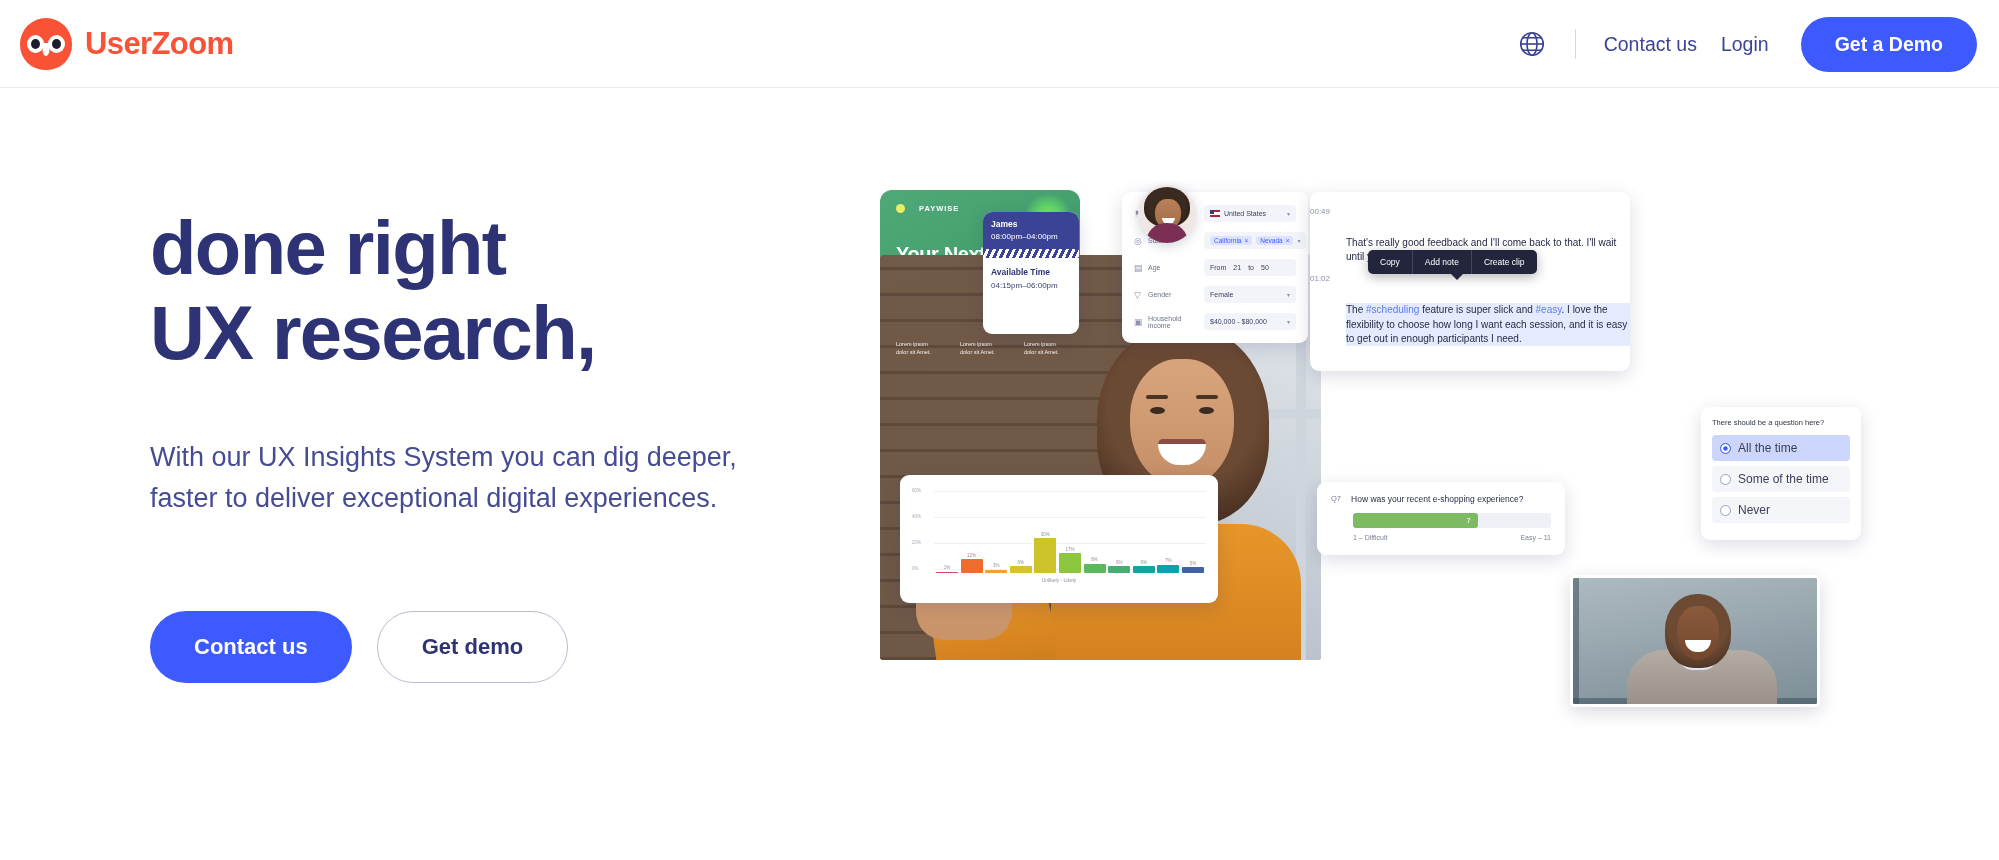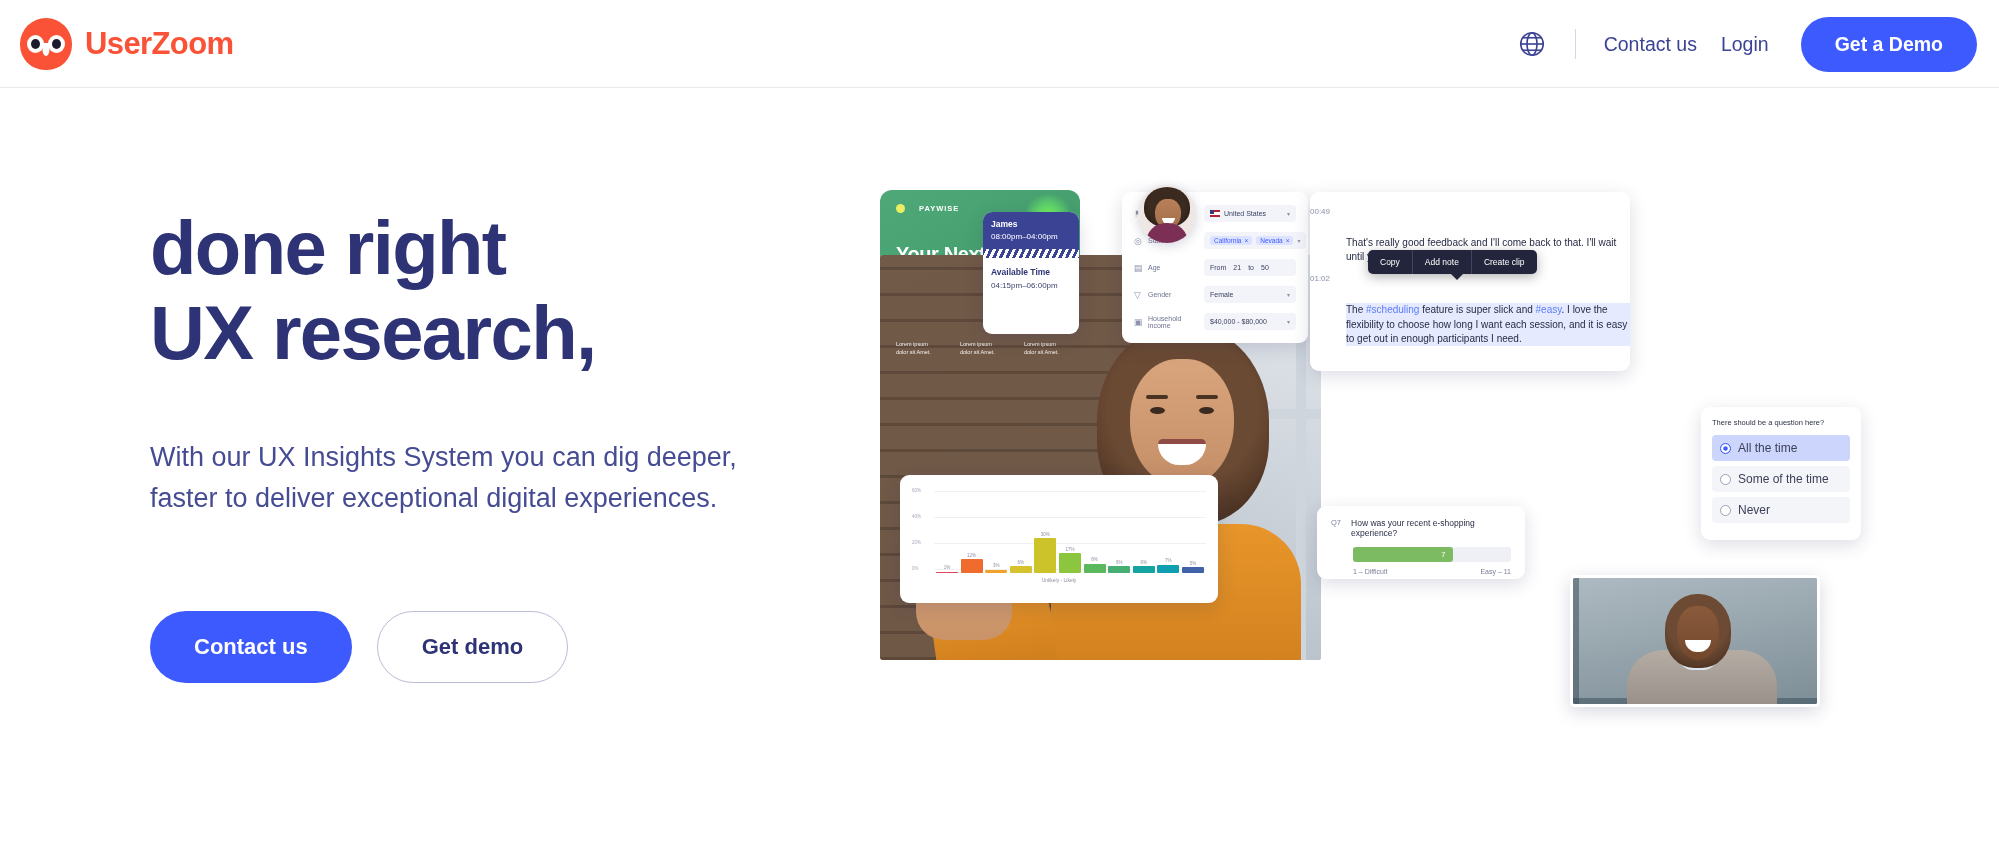--- a/index.html
+++ b/index.html
@@ -274,21 +274,21 @@
   .bars {
     position:absolute; left: 24px; right: 2px; bottom: 0; height: 78px;
     display:flex; align-items:flex-end; justify-content:space-between;
   }
   .bar-wrap { width: 22px; display:flex; flex-direction:column; align-items:center; }
   .bar-val { font-size: 4.5px; color:#8d91a1; margin-bottom: 1.5px; }
   .bar { width: 100%; border-radius: 1px; }
   .chart-x { text-align:center; font-size: 5px; color:#8d91a1; margin-top: 4px; }
 
   
-  .shopcard { left: 437px; top: 316px; width: 208px; padding: 12px 14px 4px; }
+  .shopcard { left: 437px; top: 292px; width: 248px; padding: 12px 14px 14px; }
   .sq-row { display:flex; gap: 10px; align-items:flex-start; }
   .sq-num { font-size: 7.5px; color:#7b8097; }
   .sq-text { font-size: 8.5px; color:#2a2f45; }
   .sq-track {
     margin: 9px 0 6px 22px; height: 15px; background:#eef0f5; border-radius:3px; position:relative;
   }
   .sq-fill {
     position:absolute; left:0; top:0; bottom:0; width: 63%;
     background:#7dbb62; border-radius:3px;
     color:#fff; font-size:7.5px; text-align:right; padding-right:7px; line-height:15px;

